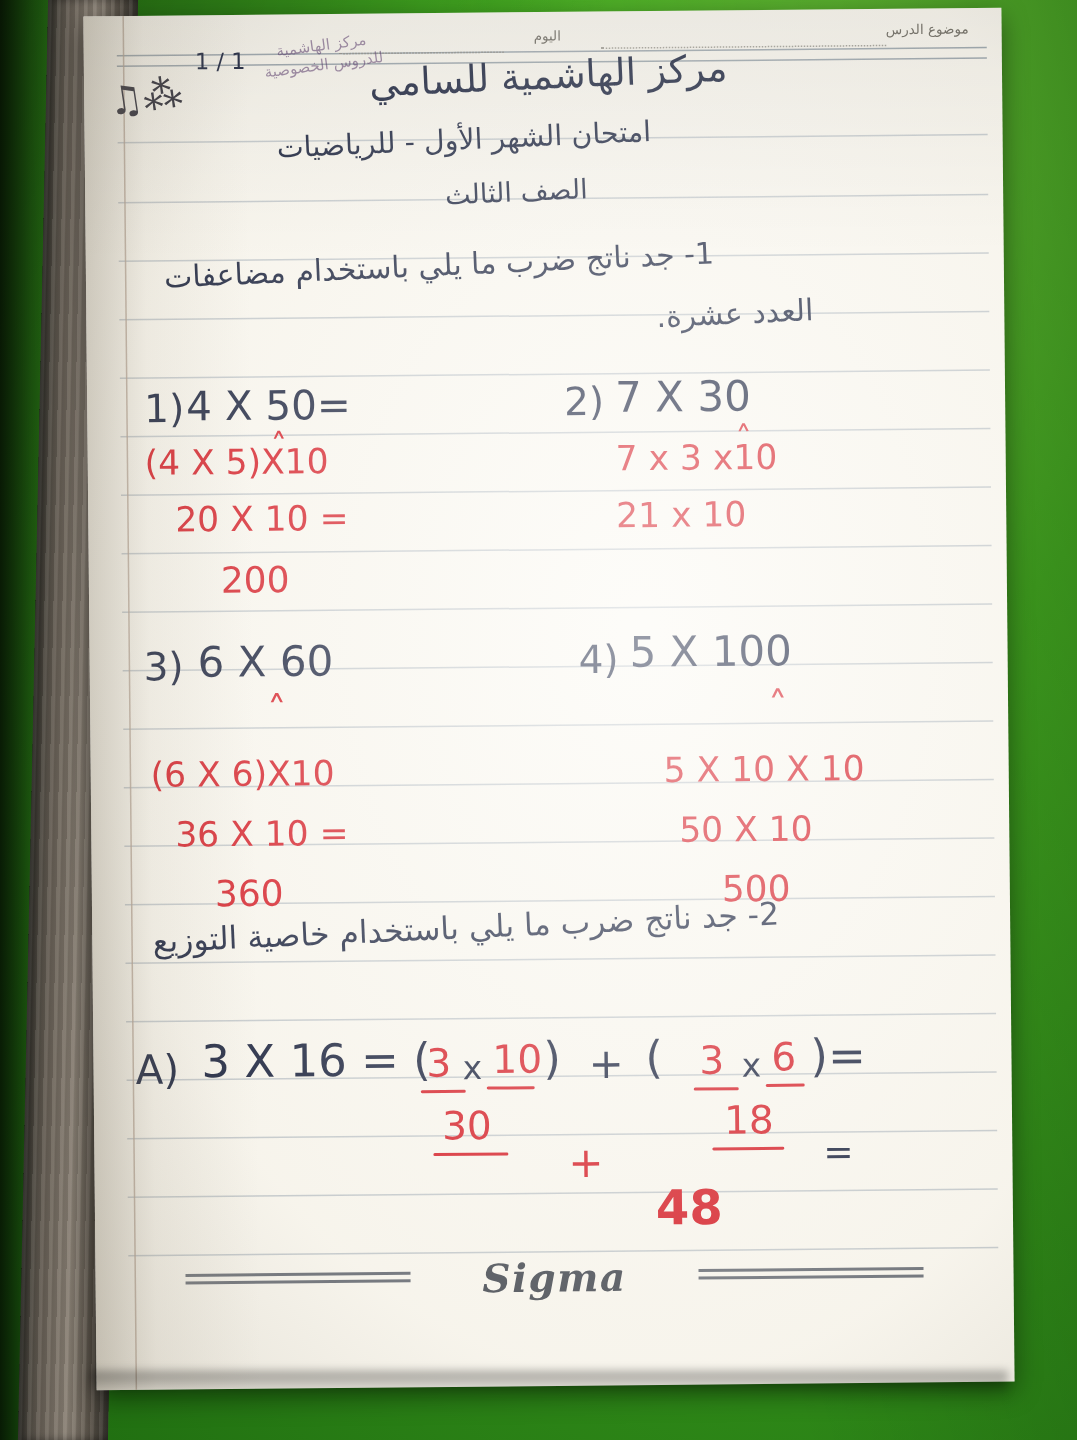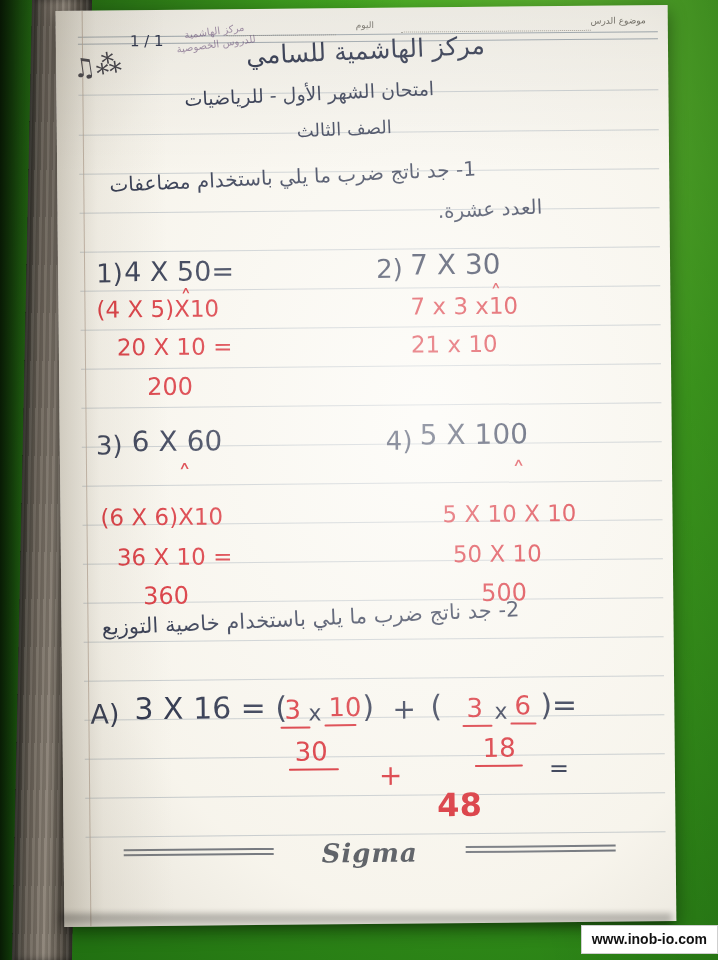--- a/index.html
+++ b/index.html
@@ -356,14 +356,13 @@
 
     <div class="sigma-rule left"></div>
     <div class="sigma">Sigma</div>
     <div class="sigma-rule right"></div>
 
     <div class="page-shade"></div>
   </div>
 
   <div class="page-bottom-shadow"></div>
 
-  <div class="watermark">www.inob-io.com</div>
 </div>
 
 </body></html>

